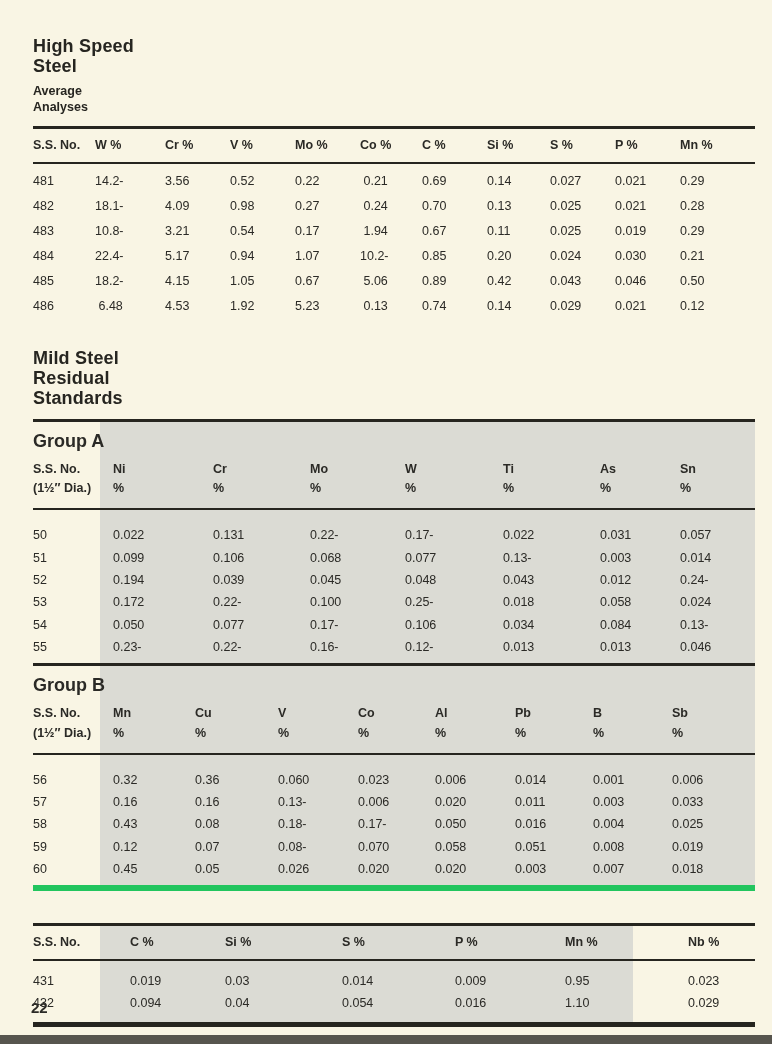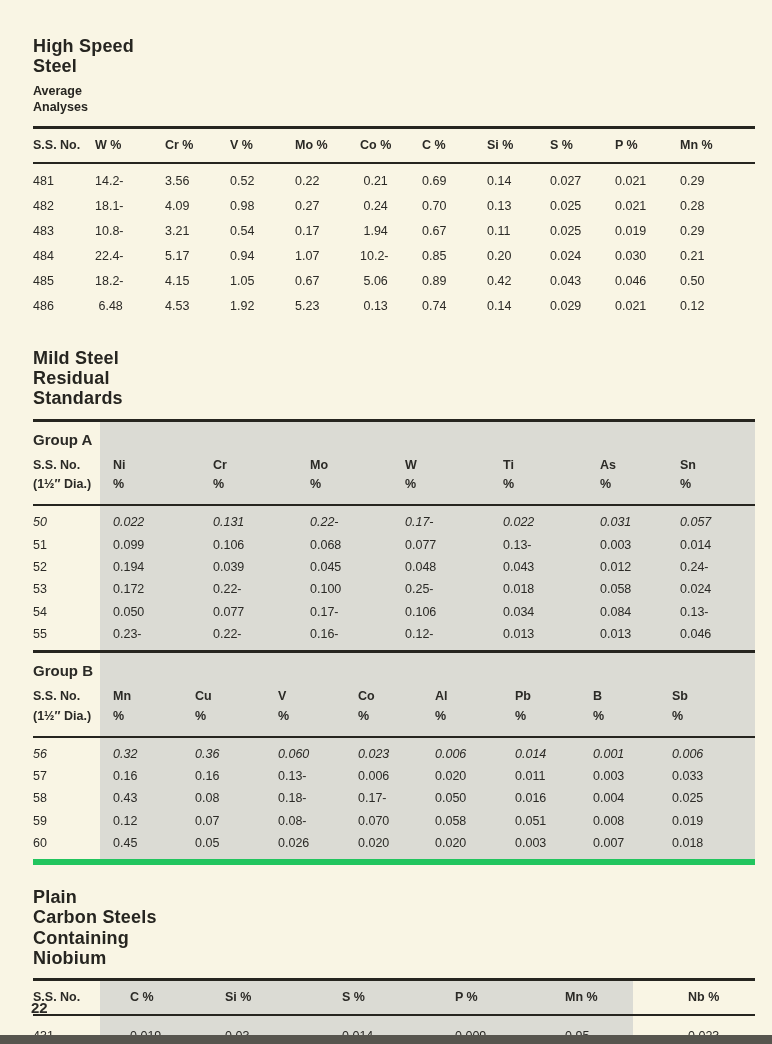--- a/index.html
+++ b/index.html
@@ -39,28 +39,28 @@
   
   .group-wrap { position: relative; }
   .panel-overlay {
     position: absolute; top: 0; bottom: 0; left: 67px; right: 0;
     background: #dbdbd4;
   }
   .group-wrap table { position: relative; }
   .tg th, .tg td { padding-left: 13px; }
   .tg th:first-of-type, .tg td:first-of-type { padding-left: 0; }
   .tg .group-label-row th {
-    font-size: 15px; padding-top: 9px; padding-bottom: 4px;
+    font-size: 18px; padding-top: 9px; padding-bottom: 4px;
   }
   .tg thead .col-row th {
     padding-top: 4px; padding-bottom: 9px; line-height: 1.58;
     border-bottom: 2px solid #26251f; white-space: pre-line; vertical-align: top;
   }
   .tg tbody td { padding-top: 4.2px; padding-bottom: 4.2px; white-space: pre; }
-  .tg tbody tr:first-of-type td { padding-top: 9px; font-style: italic; }
+  .tg tbody tr:first-of-type td { padding-top: 18px; }
   .tg tbody tr:last-of-type td { padding-bottom: 9px; }
   .t-group-a { border-top: 3px solid #26251f; border-bottom: 3px solid #26251f; }
   .t-group-b { border-bottom: 6px solid #22c55e; }
 
   
   .nb-wrap { position: relative; margin-top: 10px; }
   .nb-panel {
     position: absolute; top: 0; bottom: 0; left: 67px; width: 533px;
     background: #dbdbd4;
   }
@@ -411,24 +411,20 @@
               <td>0.018</td>
             </tr>
         </tbody>
       </table>
     </div>
   </div>
 
   <div class="spacer-nb"></div>
 
   <div>
-    <h2 class="section-title">Plain
-Carbon Steels
-Containing
-Niobium</h2>
 
     <div class="nb-wrap">
       <div class="nb-panel"></div>
       <table class="tnb">
         <colgroup>
           <col style="width:84px">
             <col style="width:95px">
             <col style="width:117px">
             <col style="width:113px">
           <col style="width:110px">

